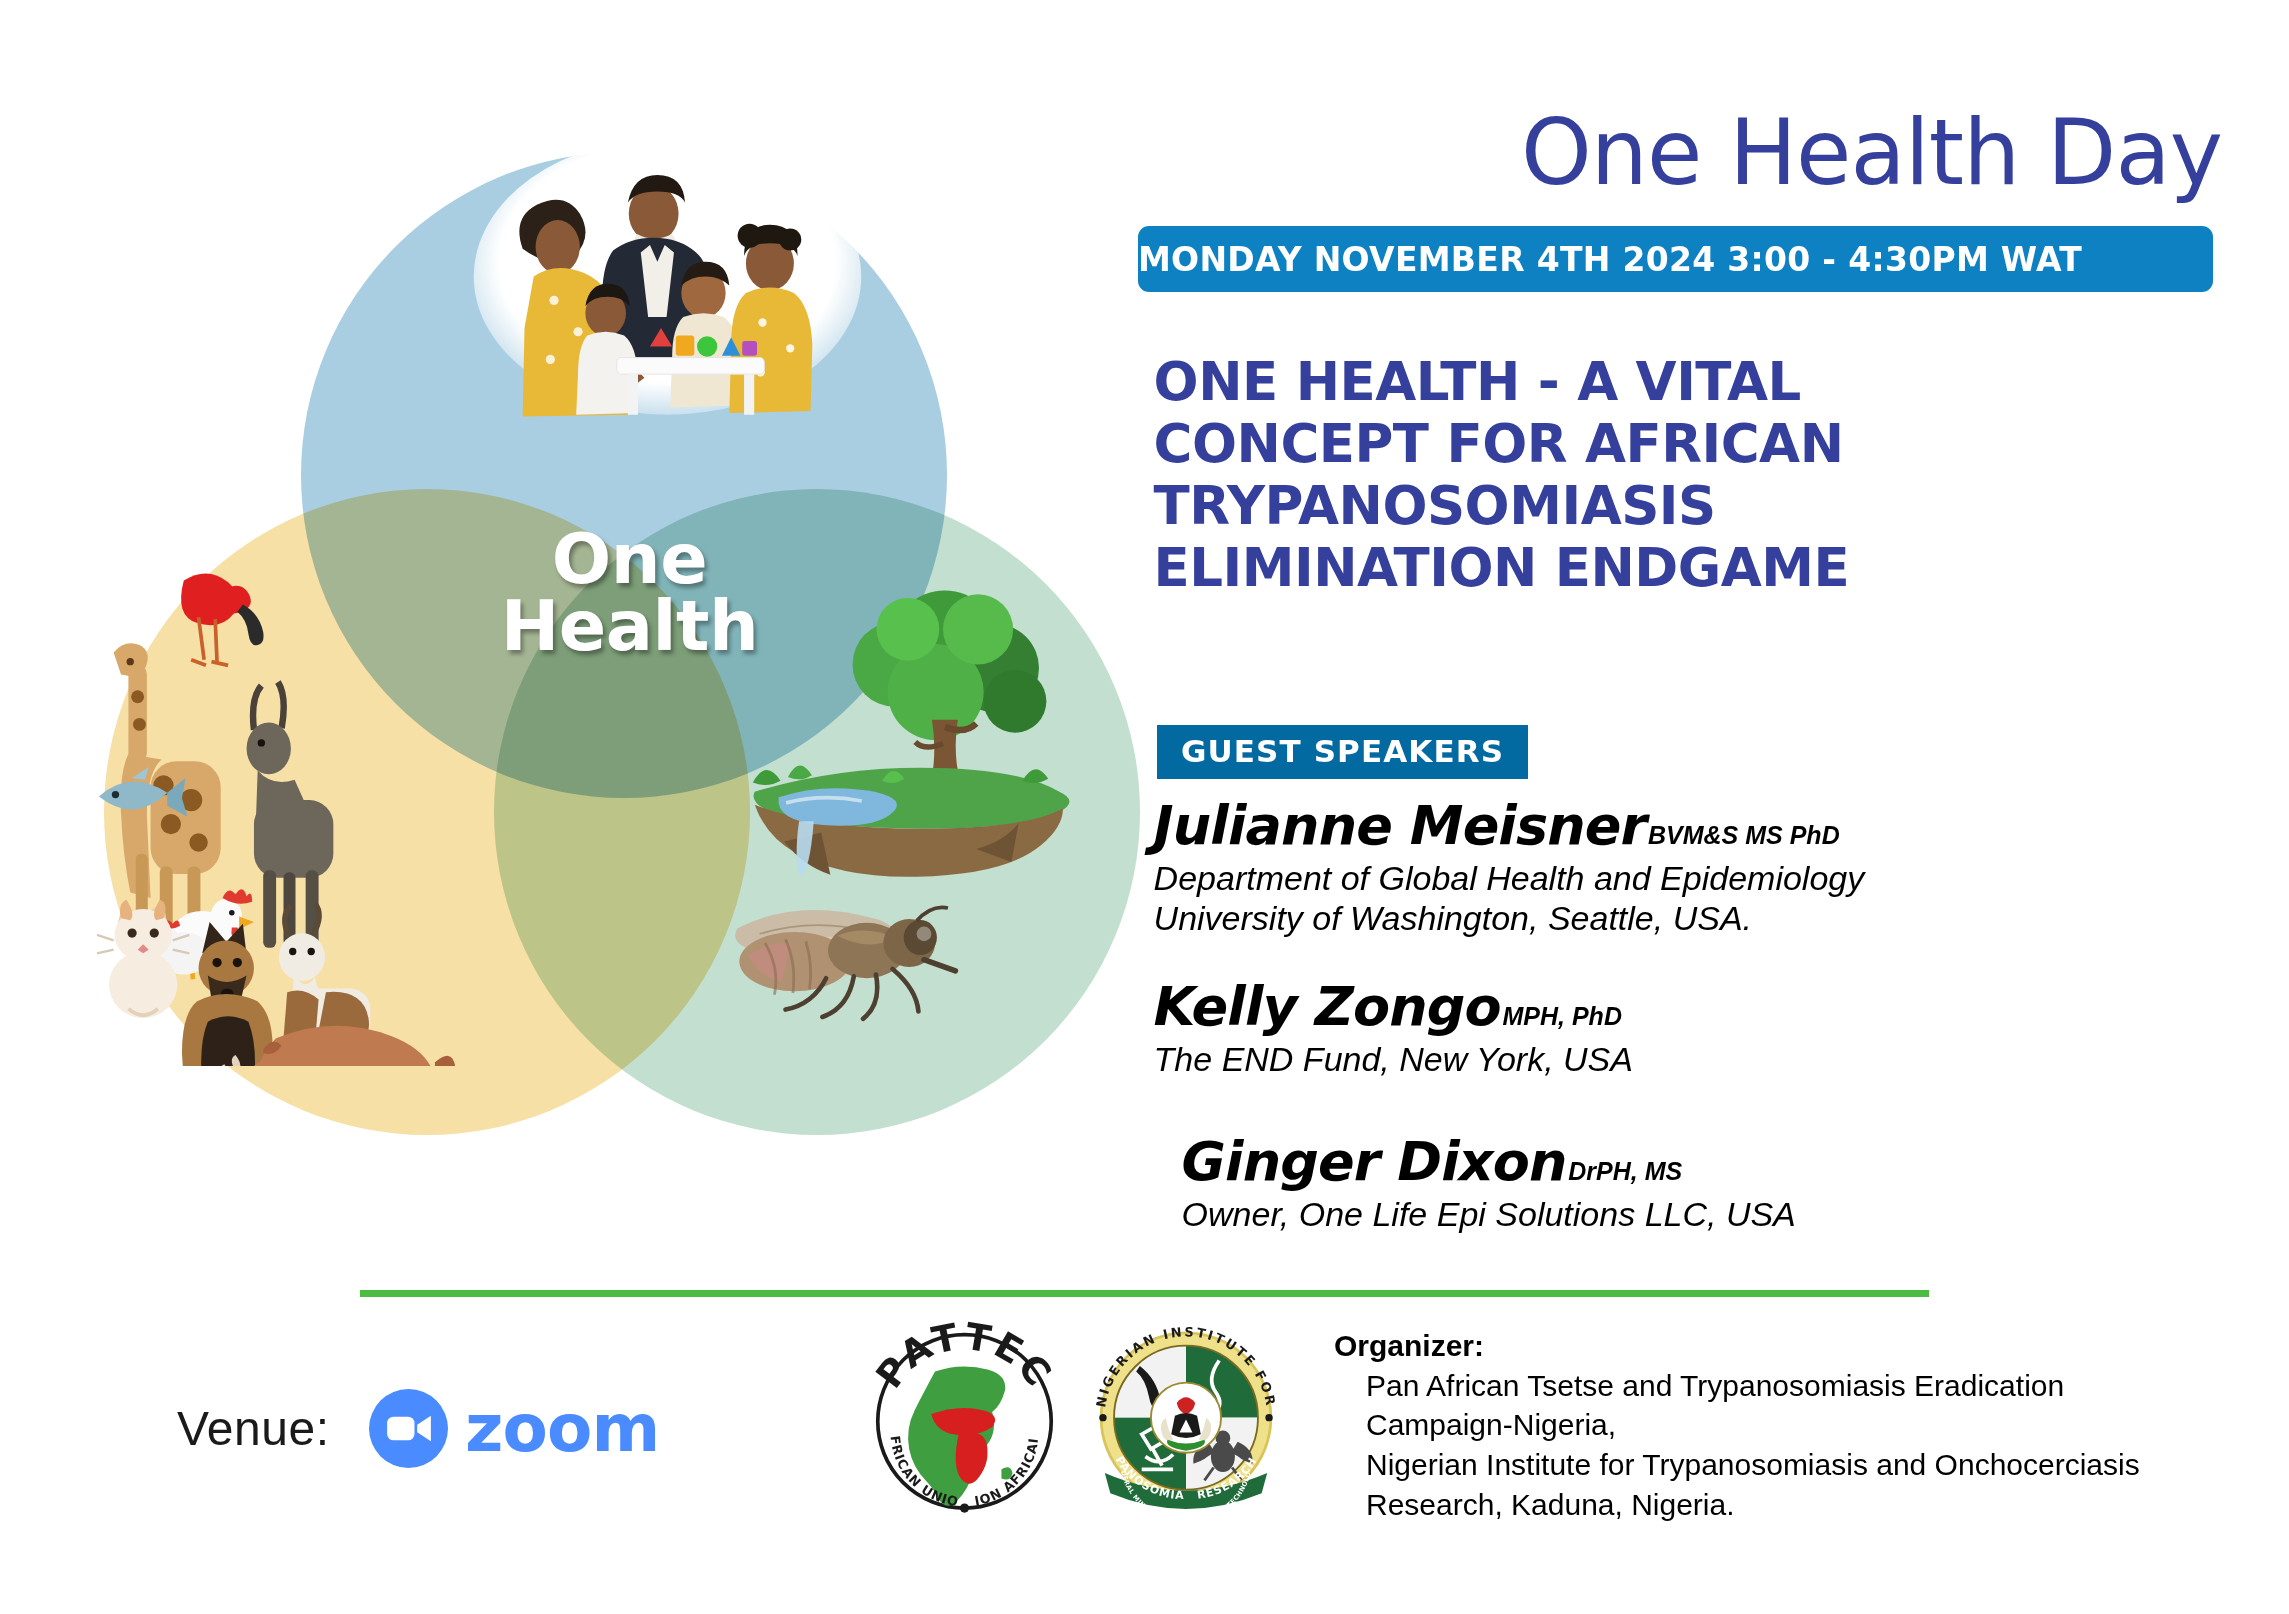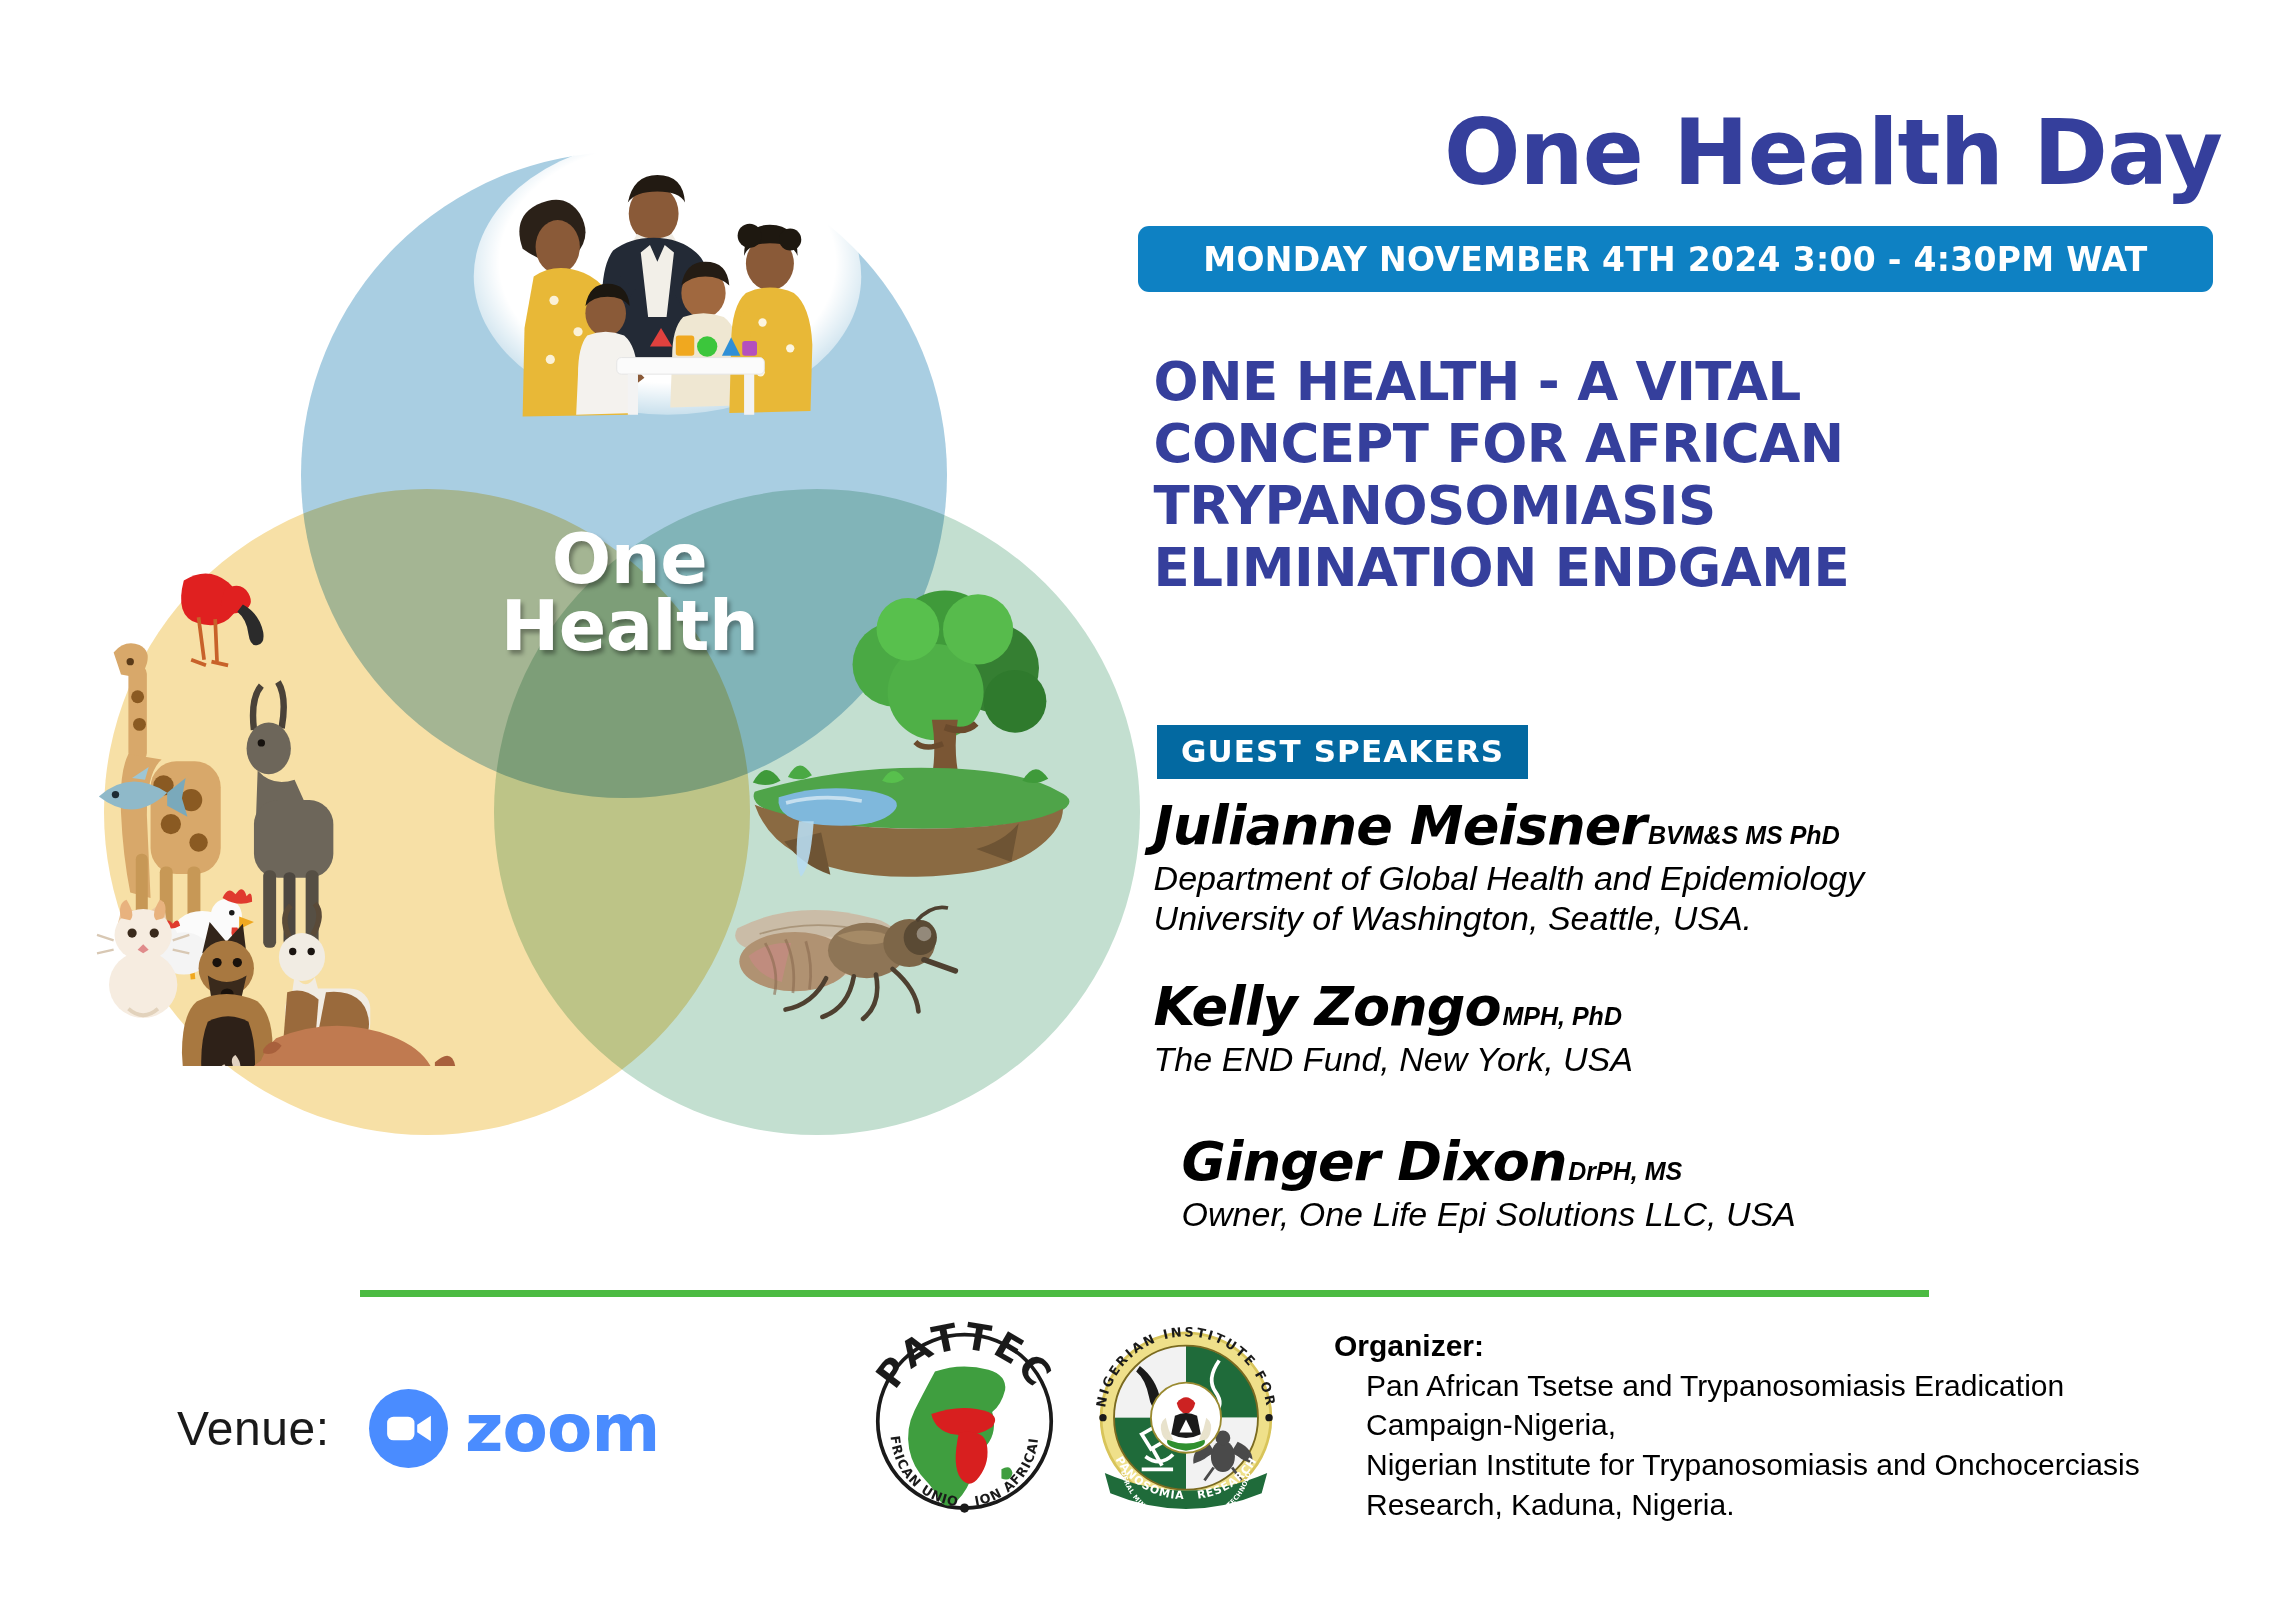--- a/index.html
+++ b/index.html
@@ -104,37 +104,36 @@
     width: 1098px;
     height: 1237px;
   }
   #event-title {
     position: absolute;
     left: 24px;
     top: 100px;
     width: 1061px;
     text-align: right;
     font-family: "DejaVu Sans", sans-serif;
-    font-weight: 700;
+    font-weight: 400;
     font-size: 90px;
     letter-spacing: -0.9px;
     color: #353F9C;
     white-space: nowrap;
   }
   #date-banner {
     position: absolute;
     left: 0.9px;
     top: 226px;
     width: 1075px;
     height: 66px;
     background: #0e81c3;
     border-radius: 11px;
     display: flex;
     align-items: center;
-    justify-content: center;
   }
   #date-banner-text {
     color: #ffffff;
     font-family: "DejaVu Sans", sans-serif;
     font-weight: 700;
     font-size: 33px;
     letter-spacing: 0.3px;
     white-space: nowrap;
   }
   #headline {

